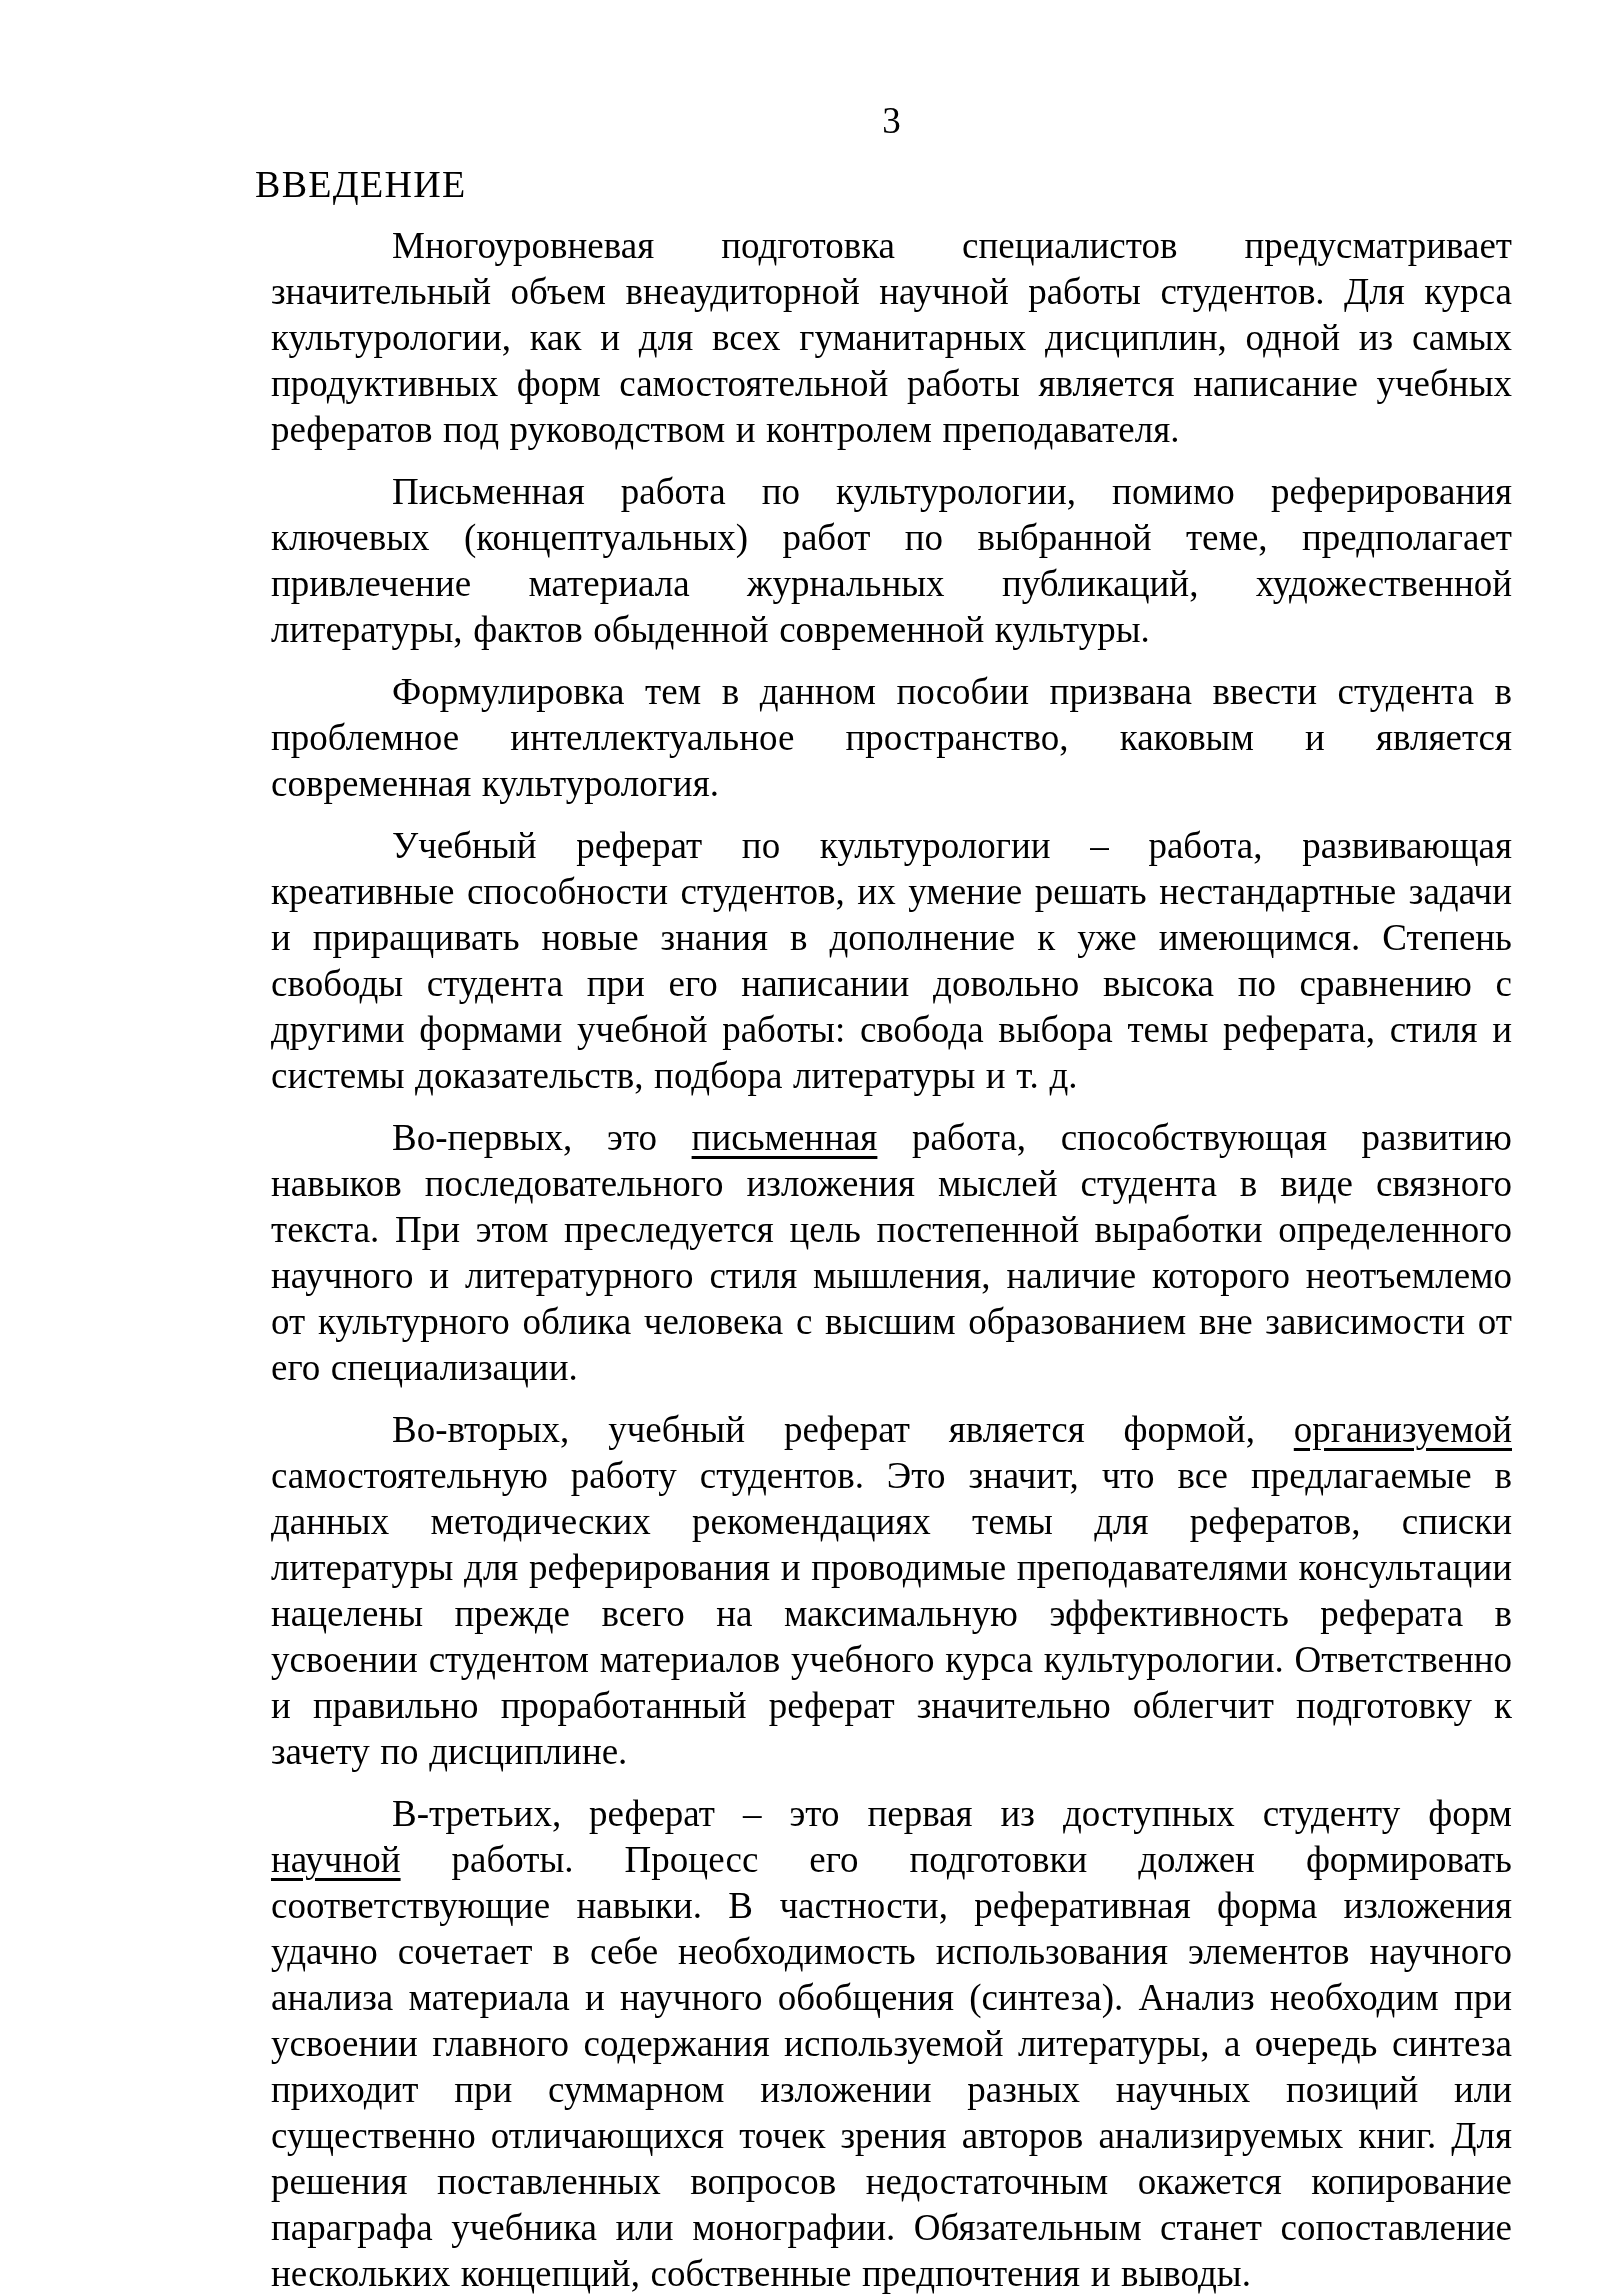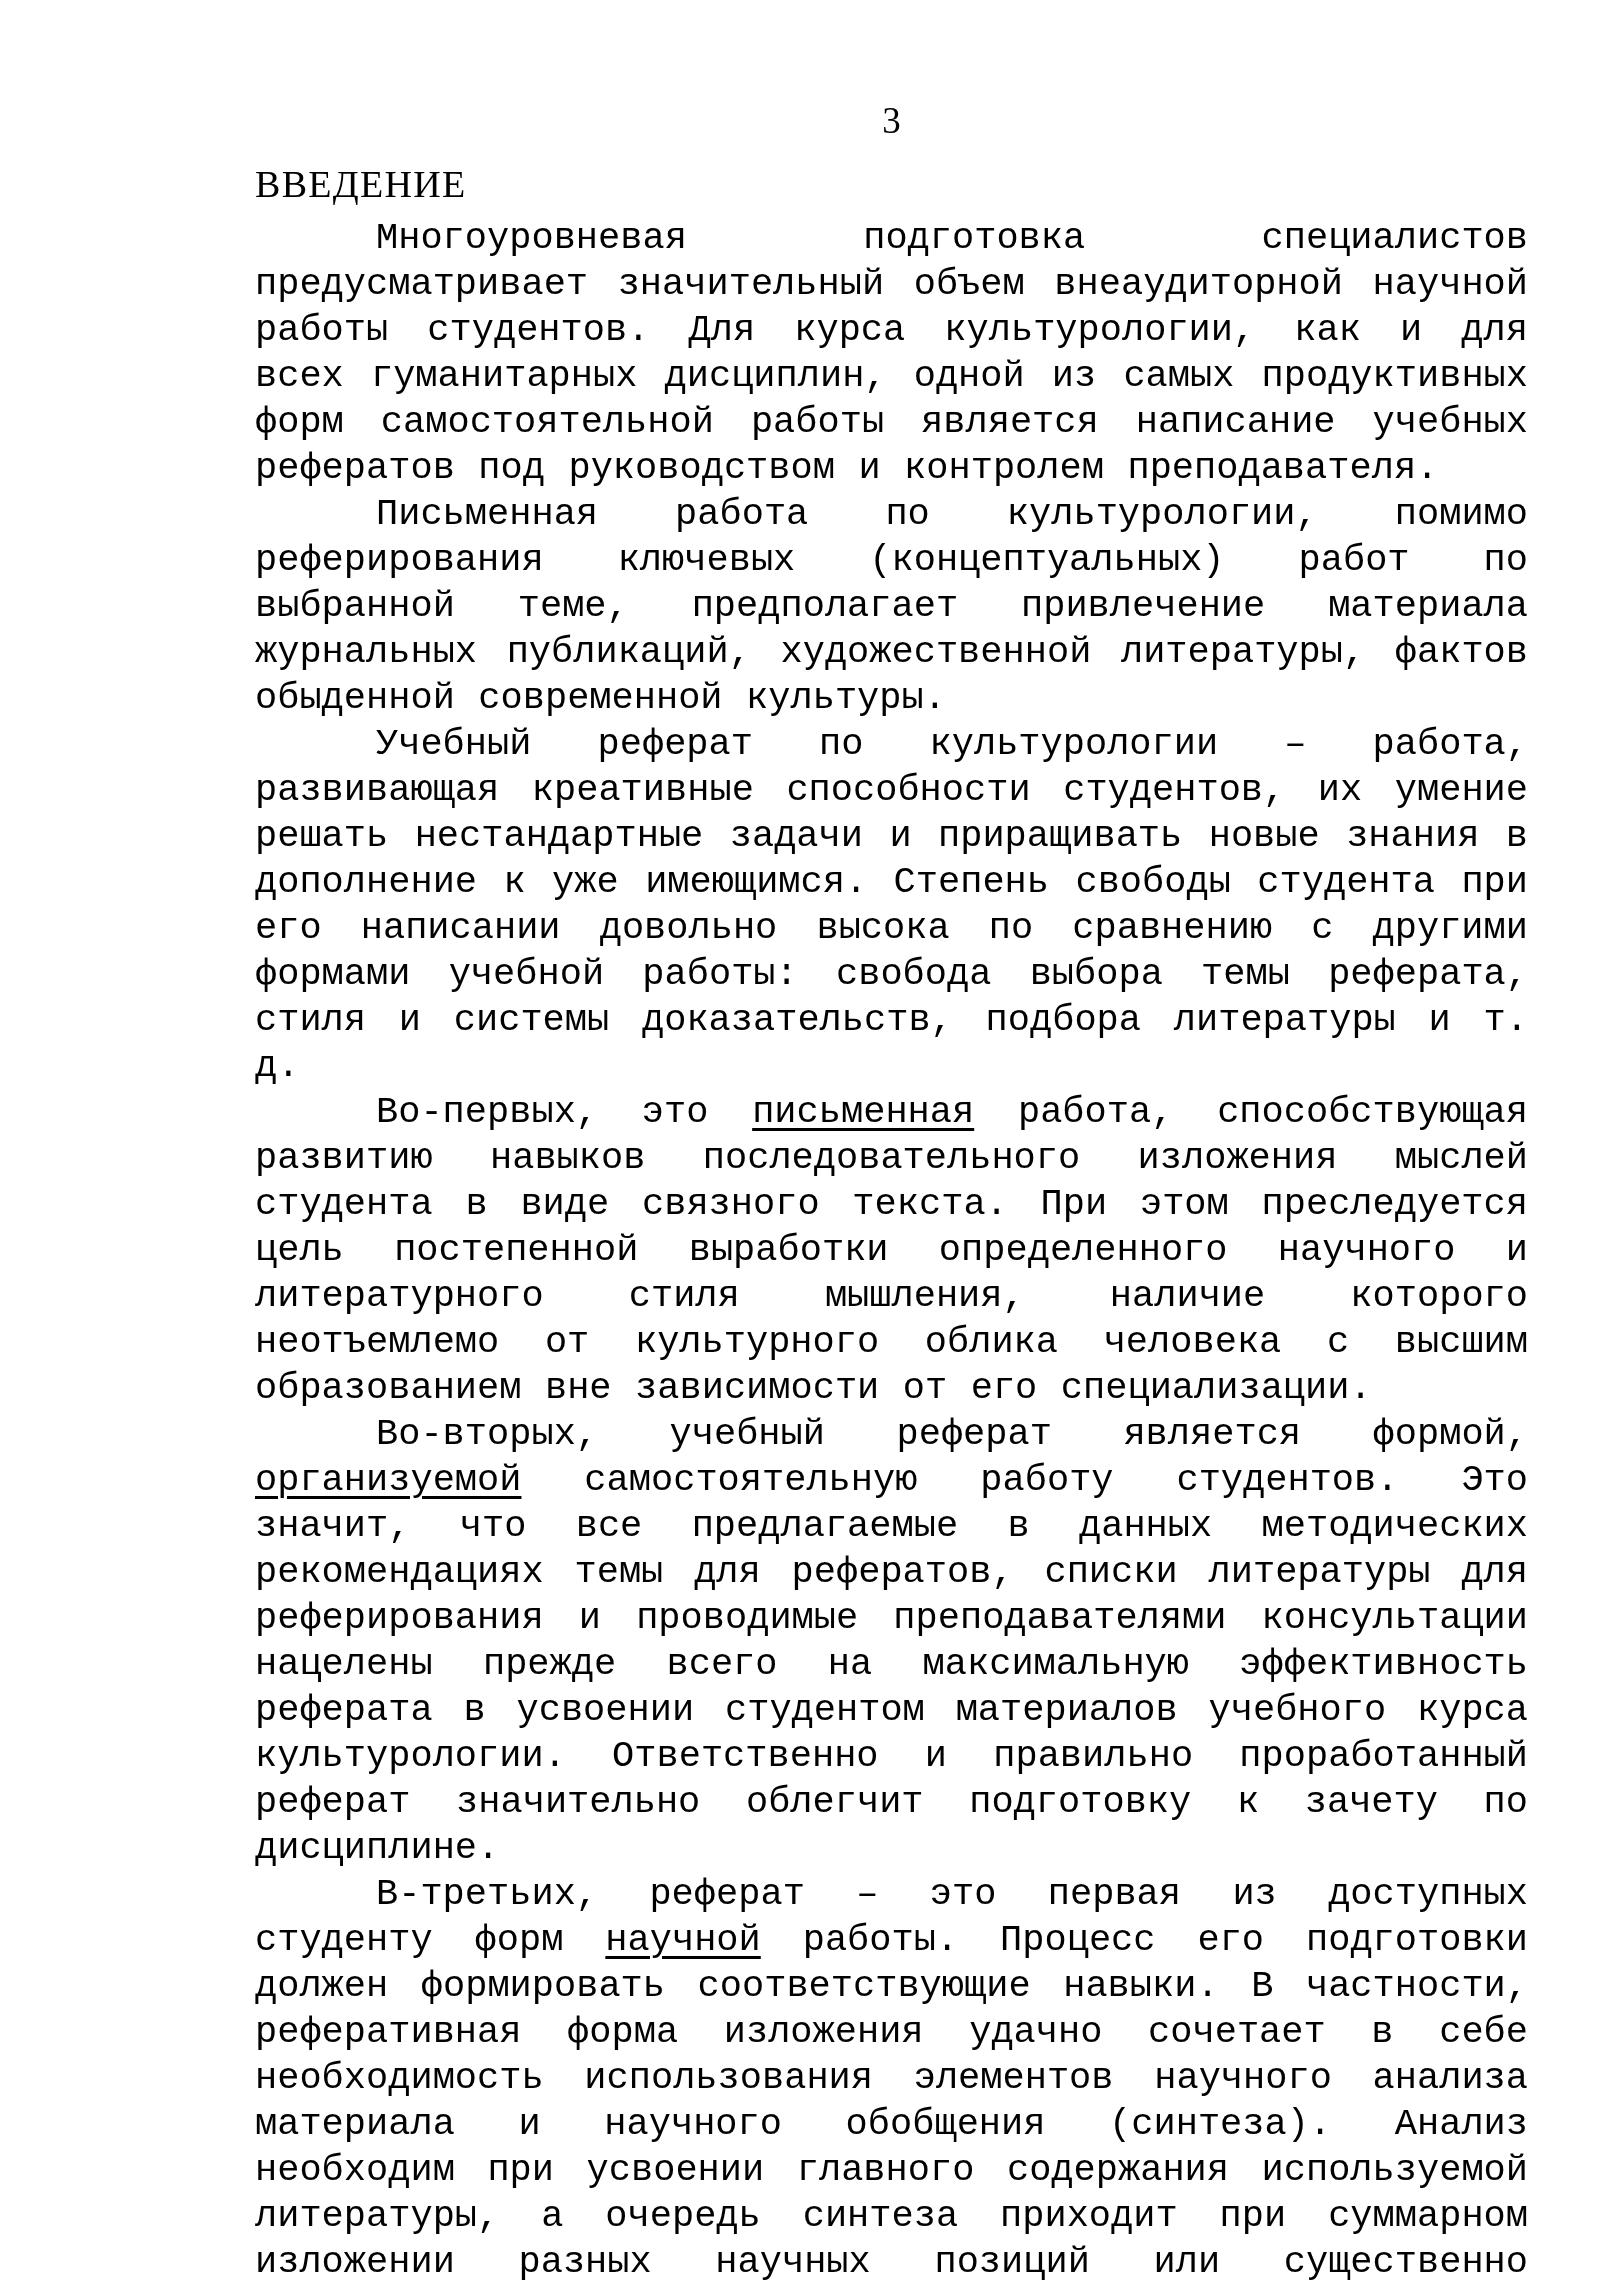--- a/index.html
+++ b/index.html
@@ -26,45 +26,45 @@
   }
   .doc-title {
     text-align: left;
     font-size: 38px;
     font-weight: normal;
     letter-spacing: 1.3px;
     margin: 17px 0 7.9px 0;
     line-height: 46px;
   }
   p.para {
-    margin: 0;
+    margin: 16px;
     text-align: justify;
     text-indent: 121px;
     word-spacing: 1.3px;
-    font-family: Liberation Mono, monospace;
   }
   .u {
     text-decoration: underline;
     text-decoration-thickness: 2.6px;
     text-underline-offset: 5.9px;
   }
 </style>
 </head>
 <body>
 
 <div class="page">
 
   <div class="page-number">3</div>
 
   <h1 class="doc-title">ВВЕДЕНИЕ</h1>
 
   <p class="para"><span>Многоуровневая подготовка специалистов предусматривает значительный объем внеаудиторной научной работы студентов. Для курса культурологии, как и для всех гуманитарных дисциплин, одной из самых продуктивных форм самостоятельной работы является написание учебных рефератов под руководством и контролем преподавателя.</span><span class="u"></span><span></span></p>
 
   <p class="para"><span>Письменная работа по культурологии, помимо реферирования ключевых (концептуальных) работ по выбранной теме, предполагает привлечение материала журнальных публикаций, художественной литературы, фактов обыденной современной культуры.</span><span class="u"></span><span></span></p>
 
+  <p class="para"><span>Формулировка тем в данном пособии призвана ввести студента в проблемное интеллектуальное пространство, каковым и является современная культурология.</span><span class="u"></span><span></span></p>
 
   <p class="para"><span>Учебный реферат по культурологии – работа, развивающая креативные способности студентов, их умение решать нестандартные задачи и приращивать новые знания в дополнение к уже имеющимся. Степень свободы студента при его написании довольно высока по сравнению с другими формами учебной работы: свобода выбора темы реферата, стиля и системы доказательств, подбора литературы и т. д.</span><span class="u"></span><span></span></p>
 
   <p class="para"><span>Во-первых, это </span><span class="u">письменная</span><span> работа, способствующая развитию навыков последовательного изложения мыслей студента в виде связного текста. При этом преследуется цель постепенной выработки определенного научного и литературного стиля мышления, наличие которого неотъемлемо от культурного облика человека с высшим образованием вне зависимости от его специализации.</span></p>
 
   <p class="para"><span>Во-вторых, учебный реферат является формой, </span><span class="u">организуемой</span><span> самостоятельную работу студентов. Это значит, что все предлагаемые в данных методических рекомендациях темы для рефератов, списки литературы для реферирования и проводимые преподавателями консультации нацелены прежде всего на максимальную эффективность реферата в усвоении студентом материалов учебного курса культурологии. Ответственно и правильно проработанный реферат значительно облегчит подготовку к зачету по дисциплине.</span></p>
 
   <p class="para"><span>В-третьих, реферат – это первая из доступных студенту форм </span><span class="u">научной</span><span> работы. Процесс его подготовки должен формировать соответствующие навыки. В частности, реферативная форма изложения удачно сочетает в себе необходимость использования элементов научного анализа материала и научного обобщения (синтеза). Анализ необходим при усвоении главного содержания используемой литературы, а очередь синтеза приходит при суммарном изложении разных научных позиций или существенно отличающихся точек зрения авторов анализируемых книг. Для решения поставленных вопросов недостаточным окажется копирование параграфа учебника или монографии. Обязательным станет сопоставление нескольких концепций, собственные предпочтения и выводы.</span></p>
 
 </div>

